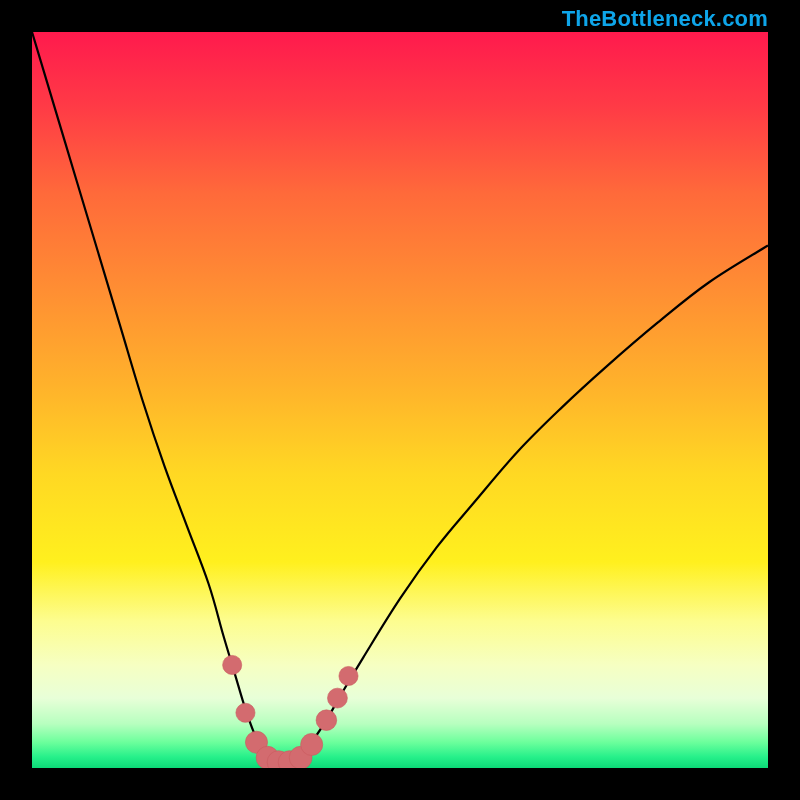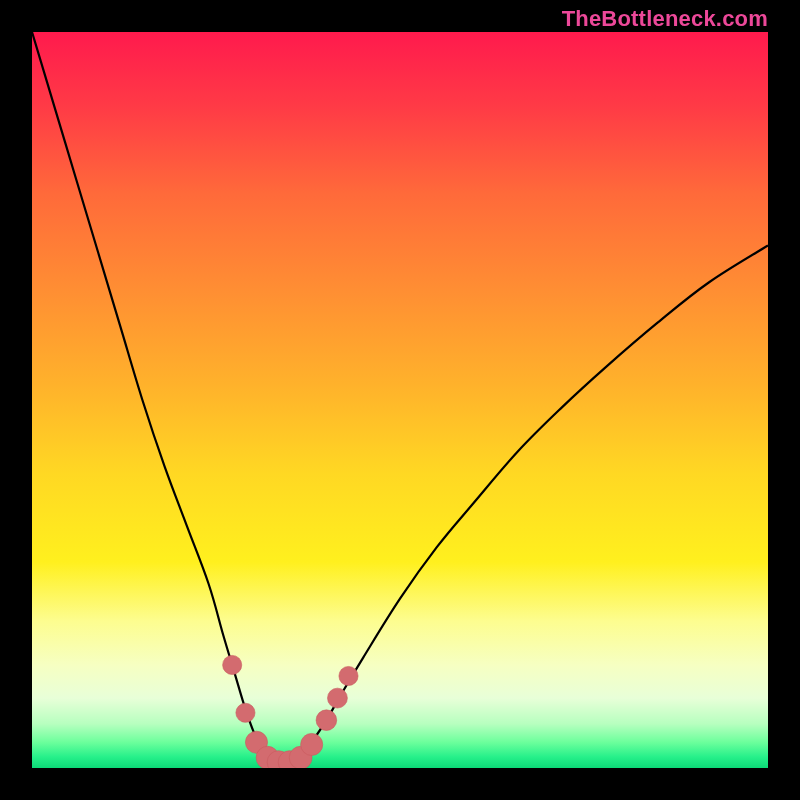--- a/index.html
+++ b/index.html
@@ -23,21 +23,21 @@
     width: 736px;
     height: 736px;
     overflow: hidden;
   }
   .watermark {
     position: absolute;
     top: 6px;
     right: 32px;
     font-size: 22px;
     font-weight: 600;
-    color: #ec4899;
+    color: #0ea5e9;
     letter-spacing: 0.2px;
   }
   svg.curve {
     position: absolute;
     inset: 0;
   }
 </style>
 </head>
 <body>
 

